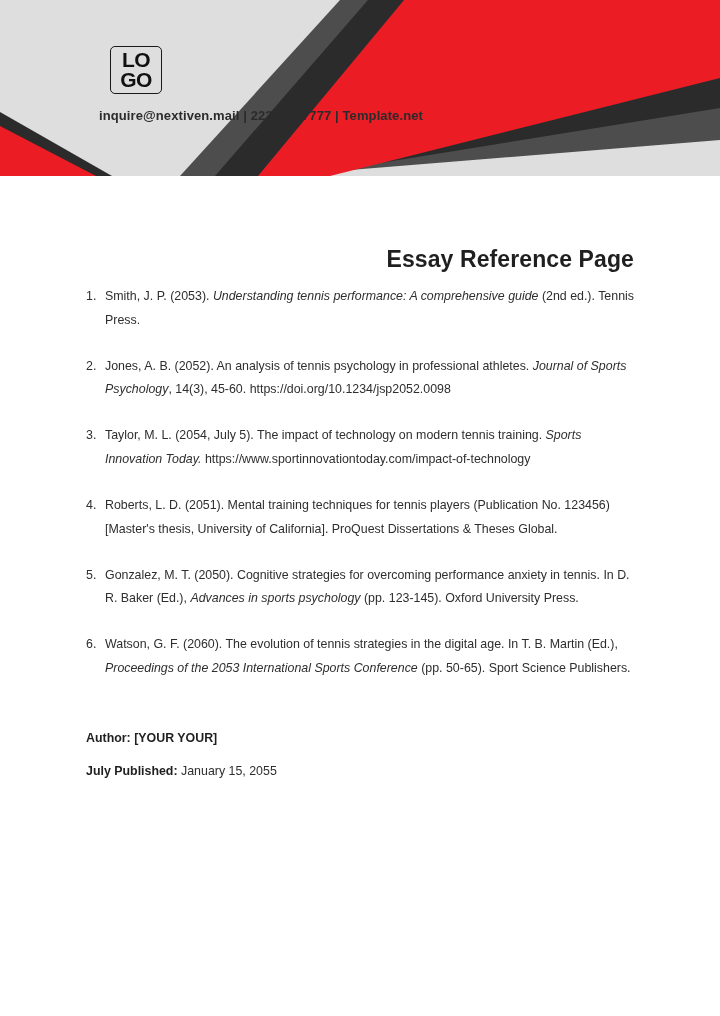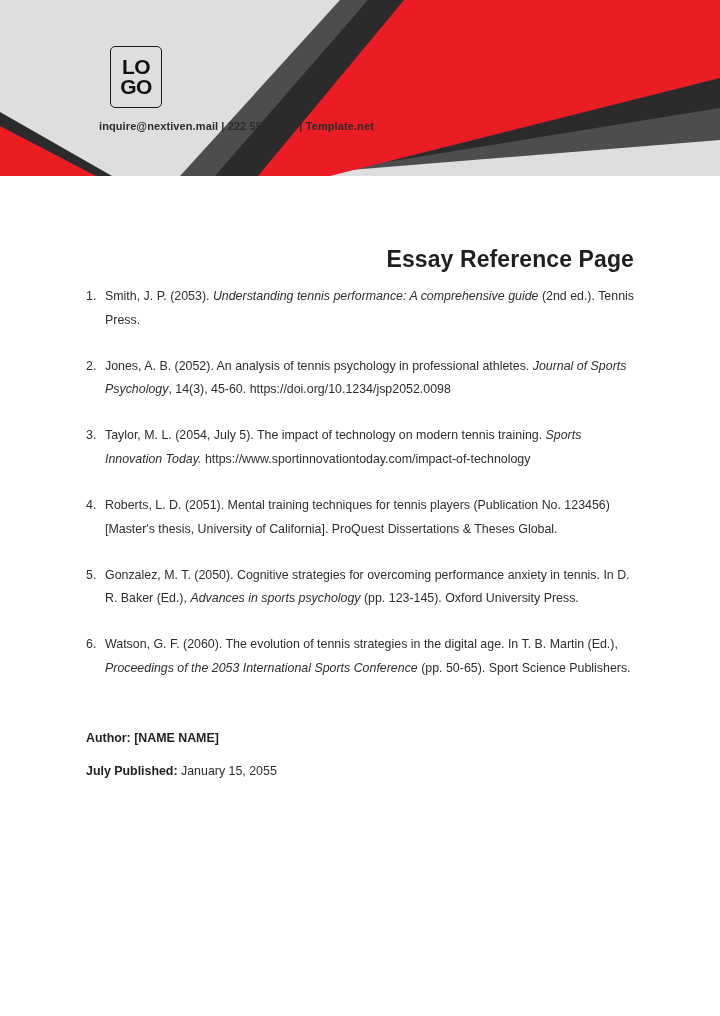--- a/index.html
+++ b/index.html
@@ -39,21 +39,21 @@
     top: 0;
     width: 720px;
     height: 176px;
   }
 
   .logo-box {
     position: absolute;
     left: 110px;
     top: 46px;
     width: 52px;
-    height: 62px;
+    height: 48px;
     border: 1.5px solid #1a1a1a;
     border-radius: 5px;
     box-sizing: border-box;
     display: flex;
     flex-direction: column;
     align-items: center;
     justify-content: center;
     line-height: 0.96;
     background: transparent;
   }
@@ -61,22 +61,22 @@
     font-family: "Liberation Sans Narrow", "Liberation Sans", sans-serif;
     font-weight: 700;
     font-size: 21px;
     letter-spacing: -0.5px;
     color: #111111;
   }
 
   .contact-line {
     position: absolute;
     left: 99px;
-    top: 120px;
-    font-size: 11px;
+    top: 108px;
+    font-size: 13px;
     font-weight: 600;
     letter-spacing: 0.1px;
     color: #2b2b2b;
     white-space: nowrap;
   }
 
   
   .doc-body {
     position: relative;
     padding: 0 86px;
@@ -212,17 +212,17 @@
         <span class="ref-num">5.</span>
         <span class="ref-text"><span>Gonzalez, M. T. (2050). Cognitive strategies for overcoming performance anxiety in tennis. In D. R. Baker (Ed.), </span><i>Advances in sports psychology</i><span> (pp. 123-145). Oxford University Press.</span></span>
       </li>
       <li class="ref-item">
         <span class="ref-num">6.</span>
         <span class="ref-text"><span>Watson, G. F. (2060). The evolution of tennis strategies in the digital age. In T. B. Martin (Ed.), </span><i>Proceedings of the 2053 International Sports Conference</i><span> (pp. 50-65). Sport Science Publishers.</span></span>
       </li>
     </ol>
 
   <div class="meta-block">
-      <div class="meta-row"><span class="meta-label">Author:</span><span class="meta-value strong"> [NAME NAME]</span></div>
+      <div class="meta-row"><span class="meta-label">Author:</span><span class="meta-value strong"> [YOUR YOUR]</span></div>
       <div class="meta-row"><span class="meta-label">July Published:</span><span class="meta-value"> January 15, 2055</span></div>
     </div>
 
 </div>
 
 </body></html>

